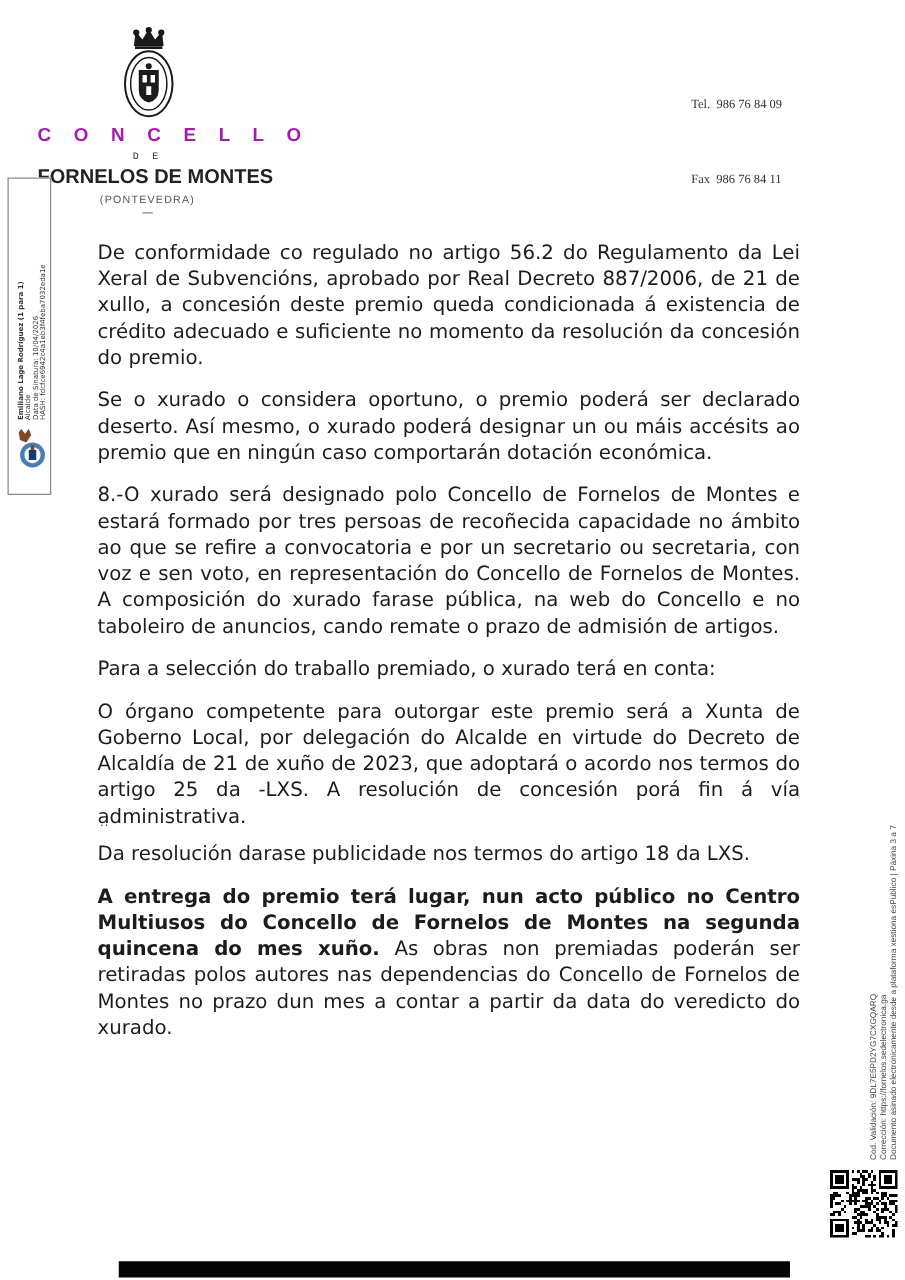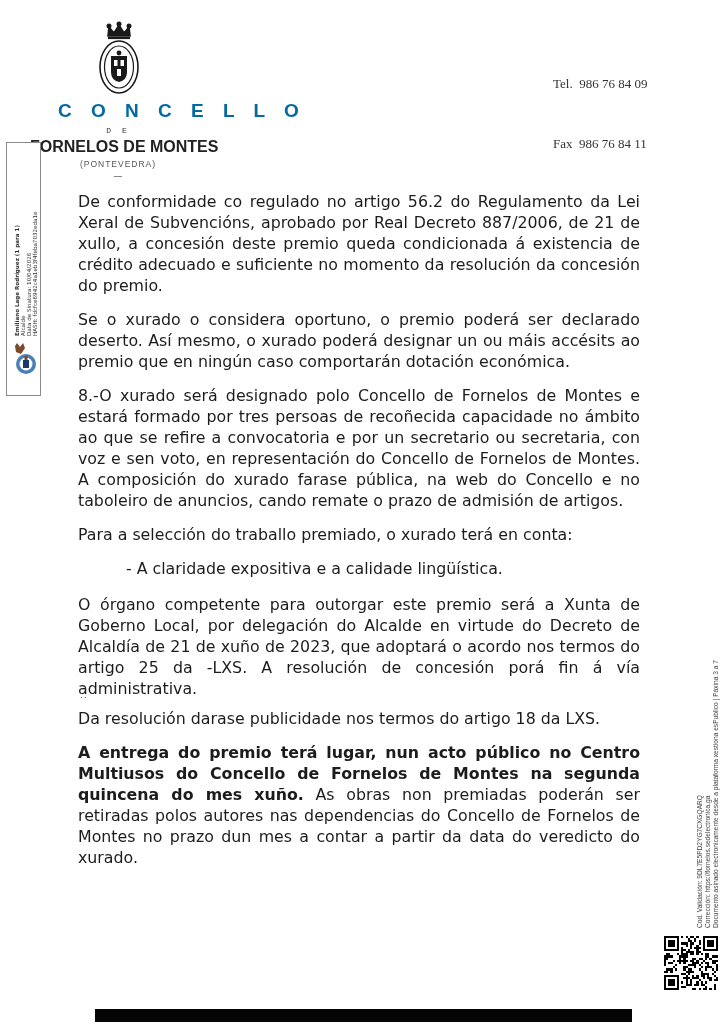--- a/index.html
+++ b/index.html
@@ -4,26 +4,26 @@
 <style>
   html,body{margin:0;padding:0;background:#e8e8e8;}
   .page{
     position:relative; width:724px; height:1024px; background:#ffffff;
     margin:0 auto; overflow:hidden;
     font-family:"DejaVu Sans", sans-serif; color:#1c1c1c;
   }
   
   .crest{position:absolute; left:88px; top:20px; width:62px; height:78px;}
   .org-block{position:absolute; left:30px; top:100px; width:176px; text-align:center;}
-  .org-l1{font-family:"Liberation Sans",sans-serif; font-weight:700; font-size:19px; letter-spacing:7px; color:#0369a1; white-space:nowrap;margin-left:28px;}
+  .org-l1{font-family:"Liberation Sans",sans-serif; font-weight:700; font-size:15px; letter-spacing:7px; color:#a21caf; white-space:nowrap;}
   .org-l2{font-family:Liberation Mono, monospace; font-size:8px; letter-spacing:3px; color:#333; margin-top:4px;}
   .org-l3{font-family:"Liberation Sans",sans-serif; font-weight:700; font-size:16px; color:#222; margin-top:3px; white-space:nowrap;}
   .org-l4{font-family:"Liberation Sans",sans-serif; font-size:8.5px; color:#555; margin-top:3px; letter-spacing:1px;text-align:center;}
   .org-dash{font-size:9px; color:#444; margin-top:2px;}
-  .telfax{position:absolute; left:553px; top:34px; font-family:"Liberation Serif",serif; font-size:13px; color:#333; line-height:20px; white-space:pre;}
+  .telfax{position:absolute; left:553px; top:34px; font-family:"Liberation Serif",serif; font-size:10px; color:#333; line-height:20px; white-space:pre;}
   
   .sig-box{position:absolute; left:6px; top:142px; width:33px; height:252px; border:1px solid #8a8a8a; background:#fff;}
   .sig-text{
     position:absolute; left:14px; top:336px; width:170px; height:24px;
     transform:rotate(-90deg); transform-origin:top left;
     font-size:5.6px; line-height:6.1px; color:#333; white-space:nowrap;
   }
   .sig-text .b{font-weight:700;}
   .sig-stamp{position:absolute; left:11px; top:342px; width:28px; height:44px;}
   
@@ -95,21 +95,20 @@
     <circle cx="15" cy="22" r="6.5" fill="#ffffff"></circle>
     <rect x="12" y="18" width="6" height="8" fill="#1a3a6b"></rect>
     <rect x="13.5" y="14" width="3" height="4" fill="#7a4a2a"></rect>
   </svg>
 
   <div class="body-text">
     <p>De conformidade co regulado no artigo 56.2 do Regulamento da Lei Xeral de Subvencións, aprobado por Real Decreto 887/2006, de 21 de xullo, a concesión deste premio queda condicionada á existencia de crédito adecuado e suficiente no momento da resolución da concesión do premio.</p>
     <p>Se o xurado o considera oportuno, o premio poderá ser declarado deserto. Así mesmo, o xurado poderá designar un ou máis accésits ao premio que en ningún caso comportarán dotación económica.</p>
     <p>8.-O xurado será designado polo Concello de Fornelos de Montes e estará formado por tres persoas de recoñecida capacidade no ámbito ao que se refire a convocatoria e por un secretario ou secretaria, con voz e sen voto, en representación do Concello de Fornelos de Montes. A composición do xurado farase pública, na web do Concello e no taboleiro de anuncios, cando remate o prazo de admisión de artigos.</p>
     <p>Para a selección do traballo premiado, o xurado terá en conta:</p>
-    <p class="list-item">- A claridade expositiva e a calidade lingüística.</p>
     <p style="margin-bottom:4px">O órgano competente para outorgar este premio será a Xunta de Goberno Local, por delegación do Alcalde en virtude do Decreto de Alcaldía de 21 de xuño de 2023, que adoptará o acordo nos termos do artigo 25 da -LXS. A resolución de concesión porá fin á vía administrativa.</p>
     <span class="artifact">..</span>
     <p>Da resolución darase publicidade nos termos do artigo 18 da LXS.</p>
     <p class="mixed"><span class="b">A entrega do premio terá lugar, nun acto público no Centro Multiusos do Concello de Fornelos de Montes na segunda quincena do mes xuño.</span><span> As obras non premiadas poderán ser retiradas polos autores nas dependencias do Concello de Fornelos de Montes no prazo dun mes a contar a partir da data do veredicto do xurado.</span></p>
   </div>
 
   <div class="val-text">
     <div>Cod. Validación: 9DL7E5PD2YG7CXGQARQ</div>
     <div>Corrección: https://fornelos.sedelectronica.ga</div>
     <div>Documento asinado electronicamente desde a plataforma xestiona esPublico | Páxina 3 a 7</div>

